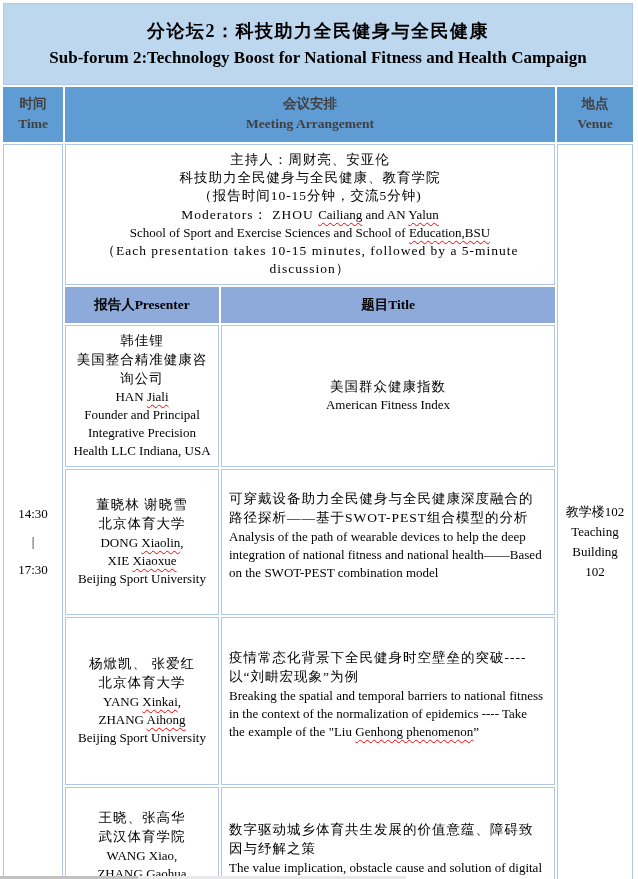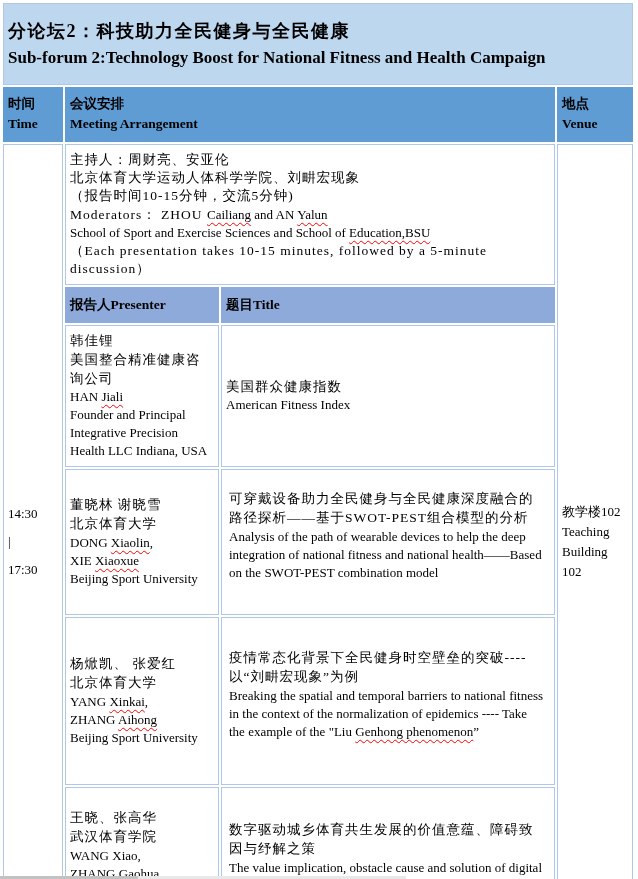--- a/index.html
+++ b/index.html
@@ -14,30 +14,30 @@
     width:638px;height:879px;position:relative;background:#ffffff;
     font-family:"Liberation Serif","DejaVu Serif",serif;color:#000;
     overflow:hidden;
   }
   table.tbl{
     border-collapse:separate;border-spacing:2px;table-layout:fixed;
     width:634px;margin:1px 0 0 1px;
   }
   td{
     border:1px solid var(--border);box-sizing:border-box;
-    vertical-align:middle;
+    vertical-align:middle;text-align:center;
     padding:6px 4px;font-size:13px;line-height:1.38;
     overflow:hidden;
   }
   .title-band{background:var(--title-band);border-color:var(--border);height:82px;}
   .t-zh{font-weight:bold;font-size:18px;letter-spacing:1.5px;}
   .t-en{font-weight:bold;font-size:17px;margin-top:2px;}
   .head{
     background:var(--header);border-color:var(--header);
-    color:#000000;font-weight:bold;height:40px;font-size:13.5px;line-height:1.5;
+    color:#404040;font-weight:bold;height:40px;font-size:13.5px;line-height:1.5;
   }
   .sub{
     background:var(--subheader);border-color:var(--subheader);
     font-weight:bold;height:36px;font-size:13.5px;
   }
   .modcell{height:106px;line-height:1.36;}
   .timecell div{line-height:2.15;font-size:13px;}
   .venuecell{line-height:1.55;}
   .r1 td{height:124px;}
   .r2 td{height:146px;}
@@ -88,21 +88,21 @@
     </td>
   </tr>
   <tr>
     <td class="timecell" rowspan="6">
       <div>14:30</div>
       <div>|</div>
       <div>17:30</div>
     </td>
     <td class="modcell" colspan="2">
           <div class="ln"><span class="cjk">主持人：周财亮、安亚伦</span></div>
-          <div class="ln"><span class="cjk">北京体育大学运动人体科学学院、刘畊宏现象</span></div>
+          <div class="ln"><span class="cjk">科技助力全民健身与全民健康、教育学院</span></div>
           <div class="ln"><span class="cjk">（报告时间10-15分钟，交流5分钟)</span></div>
           <div class="ln"><span class="cjk">Moderators：  ZHOU </span><span class="sp">Cailiang</span><span> and AN </span><span class="sp">Yalun</span></div>
           <div class="ln"><span>School of Sport and Exercise Sciences and School of </span><span class="sp">Education,BSU</span></div>
           <div class="ln"><span class="cjk">（Each presentation takes 10-15 minutes, followed by a 5-minute discussion）</span></div>
         </td>
     <td class="venuecell" rowspan="6">
       <div>教学楼102</div>
       <div>Teaching Building 102</div>
     </td>
   </tr>

